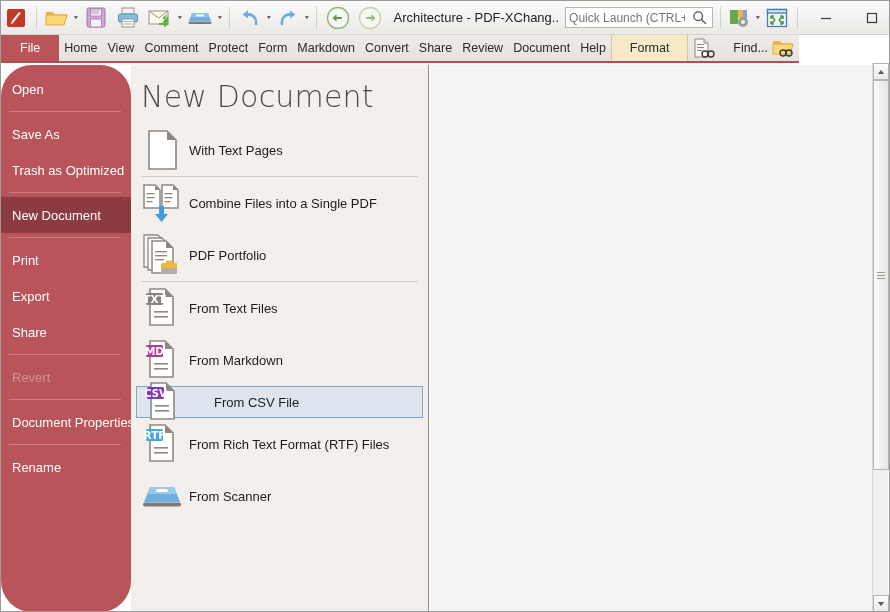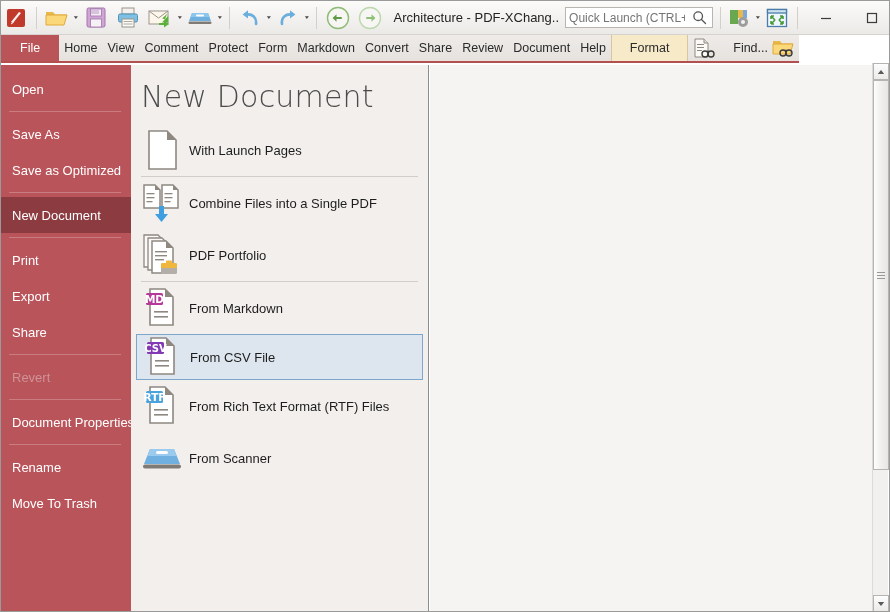--- a/index.html
+++ b/index.html
@@ -105,20 +105,21 @@
   }
   .find-label { font-size: 12.5px; color: #2a2a2a; margin: 0 3px 0 18px; }
 
   
   .sidebar {
     position: absolute; left: 0; top: 64px;
     width: 130px; height: 547px;
     background: #b9545a;
     box-sizing: border-box;
     overflow: hidden;
+    border-radius: 31px;
   }
   .side-item {
     height: 36px; display: flex; align-items: center;
     padding-left: 11px;
     color: #ffffff; font-size: 13px;
     box-sizing: border-box;
     white-space: nowrap;
   }
   .side-item.disabled { color: #cf9296; }
   .side-item.active { background: #8c3b40; }
@@ -148,21 +149,22 @@
     height: 52px;
     padding-left: 8px;
     box-sizing: border-box;
     position: relative;
   }
   .row.selected {
     background: #dde5ee;
     border: 1px solid #7ea6cc;
     margin: 0 5px;
     padding-left: 3px;
-    height: 46px;
+    height: 32px;
+    gap: 24px;
   }
   .row-sep {
     height: 1px; background: #d2cdc9; margin: 0 10px 0 10px;
   }
   .row-icon {
     width: 46px; height: 44px;
     flex: 0 0 auto;
     display: flex; align-items: center; justify-content: center;
   }
   .row-label {
@@ -401,48 +403,47 @@
       </span>
 
     </div>
   </div>
 
   <div class="sidebar">
     <div class="side-gap"></div>
     <div class="side-item">Open</div>
     <div class="side-sep"></div>
     <div class="side-item">Save As</div>
-    <div class="side-item">Save as Optimized</div>
+    <div class="side-item">Trash as Optimized</div>
     <div class="side-sep"></div>
     <div class="side-item active">New Document</div>
     <div class="side-sep"></div>
     <div class="side-item">Print</div>
     <div class="side-item">Export</div>
     <div class="side-item">Share</div>
     <div class="side-sep"></div>
     <div class="side-item disabled">Revert</div>
     <div class="side-sep"></div>
     <div class="side-item">Document Properties</div>
     <div class="side-sep"></div>
     <div class="side-item">Rename</div>
-    <div class="side-item">Move To Trash</div>
   </div>
 
   <div class="panel">
 
     <div class="panel-title">New Document</div>
 
     <div class="row">
       <span class="row-icon">
         <svg width="34" height="42" viewBox="0 0 34 42">
           <path d="M4 2h18l9 9v29H4z" fill="#ffffff" stroke="#8e8880" stroke-width="1.6"></path>
           <path d="M22 2v9h9z" fill="#8e8880"></path>
         </svg>
       </span>
-      <span class="row-label">With Launch Pages</span>
+      <span class="row-label">With Text Pages</span>
     </div>
     <div class="row-sep"></div>
 
     <div class="row">
       <span class="row-icon">
         <svg width="40" height="42" viewBox="0 0 40 42">
           <path d="M2 3h11l5 5v18H2z" fill="#ffffff" stroke="#8e8880" stroke-width="1.5"></path>
           <path d="M13 3v5h5z" fill="#8e8880"></path>
           <rect x="4.5" y="11" width="8" height="1.3" fill="#8e8880"></rect>
           <rect x="4.5" y="15" width="8" height="1.3" fill="#8e8880"></rect>
@@ -470,20 +471,33 @@
           <rect x="13" y="26" width="9" height="1.4" fill="#8e8880"></rect>
           <rect x="19" y="30" width="16" height="11" rx="1.5" fill="#b3aea7"></rect>
           <rect x="19" y="30" width="16" height="5" rx="1.5" fill="#f0b73c"></rect>
           <rect x="24" y="27.5" width="6" height="3" rx="1" fill="#f0b73c"></rect>
         </svg>
       </span>
       <span class="row-label">PDF Portfolio</span>
     </div>
     <div class="row-sep"></div>
 
+    <div class="row">
+      <span class="row-icon">
+        <svg width="36" height="42" viewBox="0 0 36 42">
+          <path d="M6 2h15l8 8v28H6z" fill="#ffffff" stroke="#8e8880" stroke-width="1.6"></path>
+          <path d="M21 2v8h8z" fill="#8e8880"></path>
+          <rect x="10" y="24" width="14" height="1.6" fill="#8e8880"></rect>
+          <rect x="10" y="29" width="14" height="1.6" fill="#8e8880"></rect>
+          <rect x="2" y="6" width="17" height="12" rx="1.5" fill="#87837e"></rect>
+          <text x="10.5" y="15.6" font-family="DejaVu Sans, sans-serif" font-size="10.5" font-weight="bold" fill="#ffffff" text-anchor="middle">TXT</text>
+        </svg>
+      </span>
+      <span class="row-label">From Text Files</span>
+    </div>
 
     <div class="row">
       <span class="row-icon">
         <svg width="36" height="42" viewBox="0 0 36 42">
           <path d="M6 2h15l8 8v28H6z" fill="#ffffff" stroke="#8e8880" stroke-width="1.6"></path>
           <path d="M21 2v8h8z" fill="#8e8880"></path>
           <rect x="10" y="24" width="14" height="1.6" fill="#8e8880"></rect>
           <rect x="10" y="29" width="14" height="1.6" fill="#8e8880"></rect>
           <rect x="2" y="6" width="17" height="12" rx="1.5" fill="#b5399a"></rect>
           <text x="10.5" y="15.6" font-family="DejaVu Sans, sans-serif" font-size="10.5" font-weight="bold" fill="#ffffff" text-anchor="middle">MD</text>

